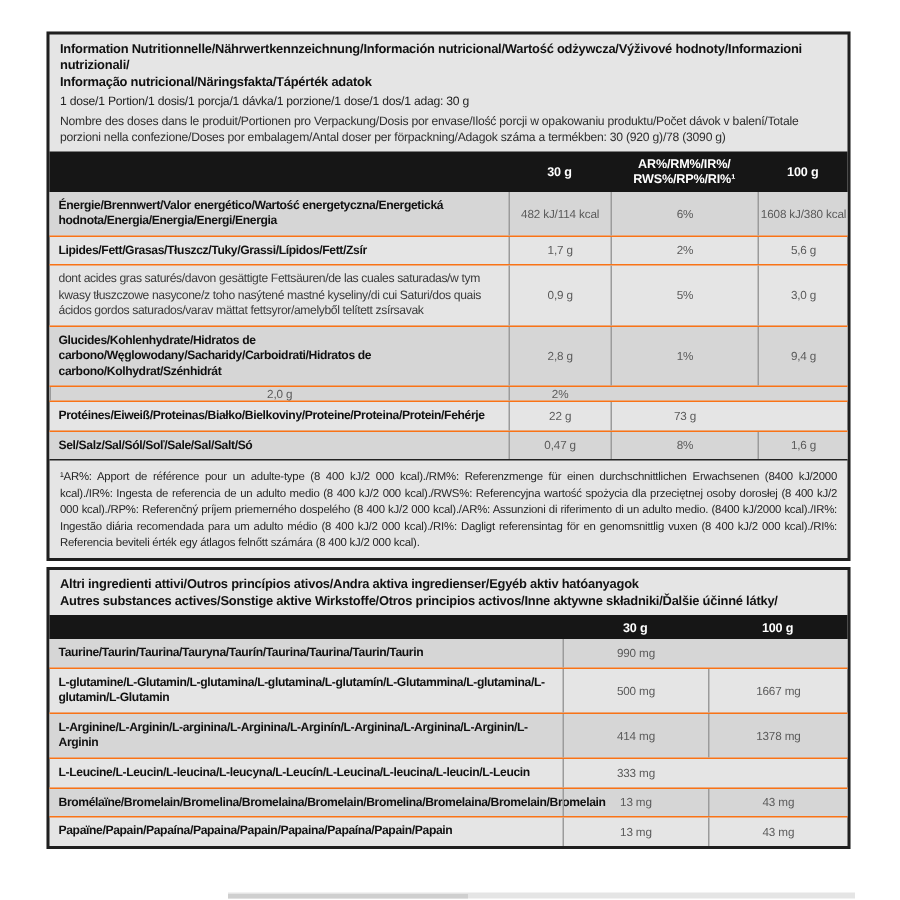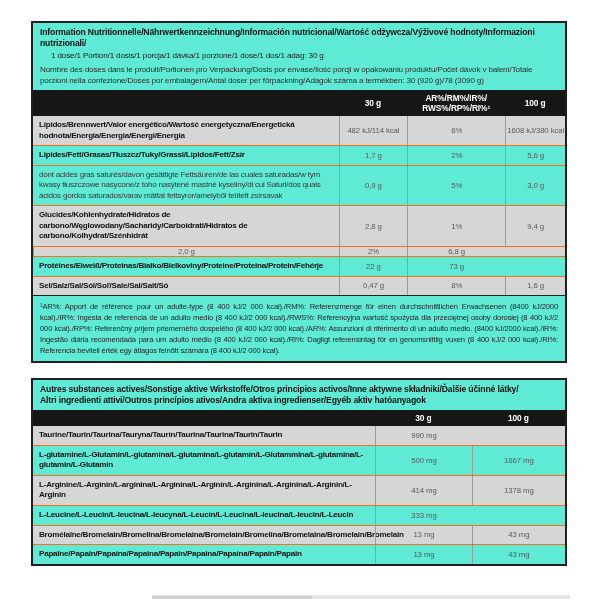--- a/index.html
+++ b/index.html
@@ -1,24 +1,24 @@
 <!DOCTYPE html>
 <html><head>
 <meta charset="utf-8">
 <style>
   * { margin:0; padding:0; box-sizing:border-box; }
   html,body { width:600px; height:600px; background:#ffffff; overflow:hidden;
               font-family:"Liberation Sans","DejaVu Sans",sans-serif; color:#111; }
-  .panel { position:absolute; left:31px; width:536px; border:2px solid #1f1f1f; background:#5eead4; }
+  .panel { position:absolute; left:31px; width:536px; border:2px solid #1f1f1f; background:#e5e5e5; }
   #nutrition-panel { top:21px; }
   #actives-panel { top:378px; }
 
   .title-block { padding:4px 7px 4px 7px; }
   .title-line { font-weight:bold; font-size:8.6px; line-height:1.3; letter-spacing:-0.15px; }
-  .serving-line { font-size:8.1px; line-height:1.3; margin-top:2px; color:#222; letter-spacing:-0.15px;margin-left:11px; }
+  .serving-line { font-size:8.1px; line-height:1.3; margin-top:2px; color:#222; letter-spacing:-0.15px; }
   .servings-pack { font-size:8.1px; line-height:1.32; margin-top:3px; color:#2e2e2e; letter-spacing:-0.15px; }
 
   .band { display:grid; background:#161616; color:#fff; font-weight:bold;
           text-align:center; align-items:center; padding:3px 0; }
   .cols-4 { grid-template-columns:57.5% 12.8% 18.5% 11.2%; }
   .cols-3 { grid-template-columns:64.3% 18.2% 17.5%; }
   .band .bcell { font-size:8.4px; line-height:1.2; letter-spacing:-0.1px; }
 
   .nrow { display:grid; align-items:center; }
   .nrow + .nrow { border-top:1px solid #f97316; }
@@ -36,37 +36,38 @@
               background:#dcdcdc; opacity:0.75; }
   .artifact-dark { position:absolute; top:596px; left:152px; width:160px; height:3px;
               background:#cfcfcf; }
 </style>
 </head>
 <body>
 
 <div class="panel" id="nutrition-panel">
   <div class="title-block">
     <div class="title-line">Information Nutritionnelle/Nährwertkennzeichnung/Información nutricional/Wartość odżywcza/Výživové hodnoty/Informazioni nutrizionali/</div>
+    <div class="title-line">Informação nutricional/Näringsfakta/Tápérték adatok</div>
     <div class="serving-line">1 dose/1 Portion/1 dosis/1 porcja/1 dávka/1 porzione/1 dose/1 dos/1 adag: 30 g</div>
     <div class="servings-pack">Nombre des doses dans le produit/Portionen pro Verpackung/Dosis por envase/Ilość porcji w opakowaniu produktu/Počet dávok v balení/Totale porzioni nella confezione/Doses por embalagem/Antal doser per förpackning/Adagok száma a termékben: 30 (920 g)/78 (3090 g)</div>
   </div>
 
   <div class="band cols-4">
     <div class="bcell"></div>
     <div class="bcell">30 g</div>
     <div class="bcell">
       <div>AR%/RM%/IR%/</div>
       <div>RWS%/RP%/RI%¹</div>
     </div>
     <div class="bcell">100 g</div>
   </div>
 
   <div>
     <div class="nrow cols-4 gray">
-      <div class="c-label">Lípidos/Brennwert/Valor energético/Wartość energetyczna/Energetická hodnota/Energia/Energia/Energi/Energia</div>
+      <div class="c-label">Énergie/Brennwert/Valor energético/Wartość energetyczna/Energetická hodnota/Energia/Energia/Energi/Energia</div>
       <div class="c-val">482 kJ/114 kcal</div>
       <div class="c-val">6%</div>
       <div class="c-val">1608 kJ/380 kcal</div>
     </div>
     <div class="nrow cols-4">
       <div class="c-label">Lipides/Fett/Grasas/Tłuszcz/Tuky/Grassi/Lípidos/Fett/Zsír</div>
       <div class="c-val">1,7 g</div>
       <div class="c-val">2%</div>
       <div class="c-val">5,6 g</div>
     </div>
@@ -78,42 +79,41 @@
     </div>
     <div class="nrow cols-4 gray">
       <div class="c-label">Glucides/Kohlenhydrate/Hidratos de carbono/Węglowodany/Sacharidy/Carboidrati/Hidratos de carbono/Kolhydrat/Szénhidrát</div>
       <div class="c-val">2,8 g</div>
       <div class="c-val">1%</div>
       <div class="c-val">9,4 g</div>
     </div>
     <div class="nrow cols-4 gray sub">
       <div class="c-val">2,0 g</div>
       <div class="c-val">2%</div>
-      <div class="c-val">6,8 g</div>
     </div>
     <div class="nrow cols-4">
       <div class="c-label">Protéines/Eiweiß/Proteinas/Białko/Bielkoviny/Proteine/Proteina/Protein/Fehérje</div>
       <div class="c-val">22 g</div>
       <div class="c-val">73 g</div>
     </div>
     <div class="nrow cols-4 gray">
       <div class="c-label">Sel/Salz/Sal/Sól/Soľ/Sale/Sal/Salt/Só</div>
       <div class="c-val">0,47 g</div>
       <div class="c-val">8%</div>
       <div class="c-val">1,6 g</div>
     </div>
   </div>
 
   <div class="footnote">¹AR%: Apport de référence pour un adulte-type (8 400 kJ/2 000 kcal)./RM%: Referenzmenge für einen durchschnittlichen Erwachsenen (8400 kJ/2000 kcal)./IR%: Ingesta de referencia de un adulto medio (8 400 kJ/2 000 kcal)./RWS%: Referencyjna wartość spożycia dla przeciętnej osoby dorosłej (8 400 kJ/2 000 kcal)./RP%: Referenčný príjem priemerného dospelého (8 400 kJ/2 000 kcal)./AR%: Assunzioni di riferimento di un adulto medio. (8400 kJ/2000 kcal)./IR%: Ingestão diária recomendada para um adulto médio (8 400 kJ/2 000 kcal)./RI%: Dagligt referensintag för en genomsnittlig vuxen (8 400 kJ/2 000 kcal)./RI%: Referencia beviteli érték egy átlagos felnőtt számára (8 400 kJ/2 000 kcal).</div>
 </div>
 
 <div class="panel" id="actives-panel">
   <div class="title-block">
+    <div class="title-line">Altri ingredienti attivi/Outros princípios ativos/Andra aktiva ingredienser/Egyéb aktiv hatóanyagok</div>
     <div class="title-line">Autres substances actives/Sonstige aktive Wirkstoffe/Otros principios activos/Inne aktywne składniki/Ďalšie účinné látky/</div>
-    <div class="title-line">Altri ingredienti attivi/Outros princípios ativos/Andra aktiva ingredienser/Egyéb aktiv hatóanyagok</div>
   </div>
 
   <div class="band cols-3">
     <div class="bcell"></div>
     <div class="bcell">30 g</div>
     <div class="bcell">100 g</div>
   </div>
 
   <div>
     <div class="nrow cols-3 gray">

